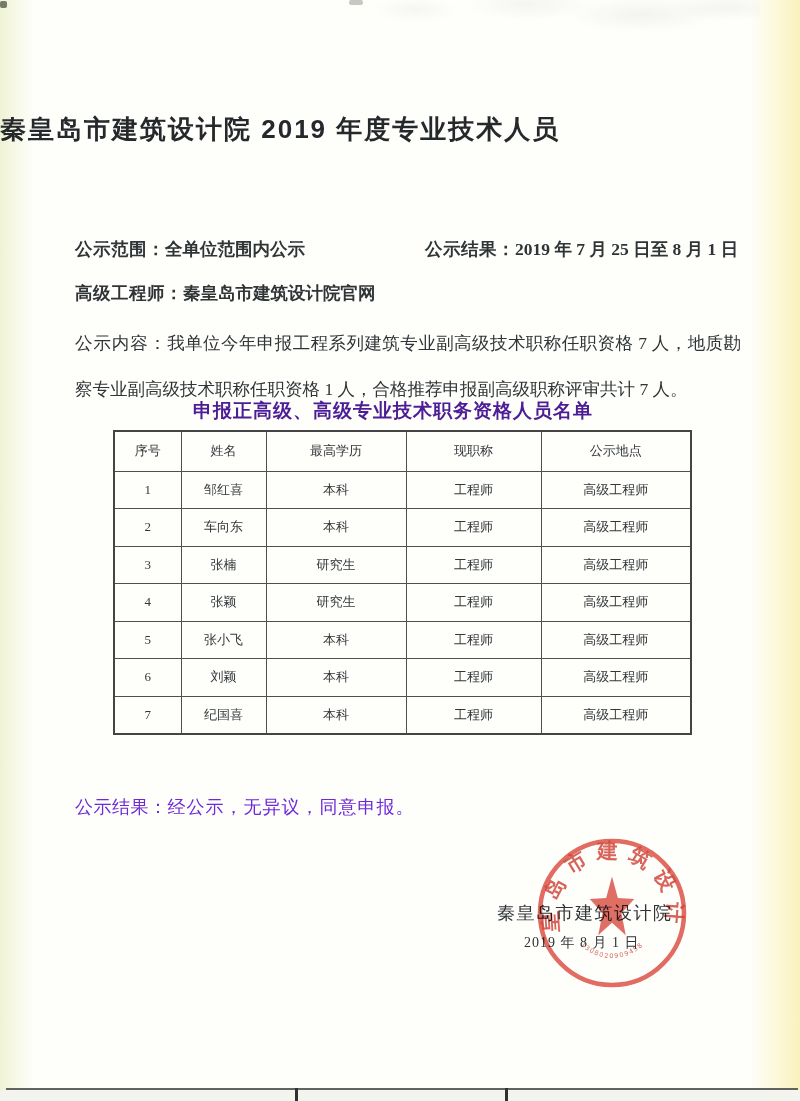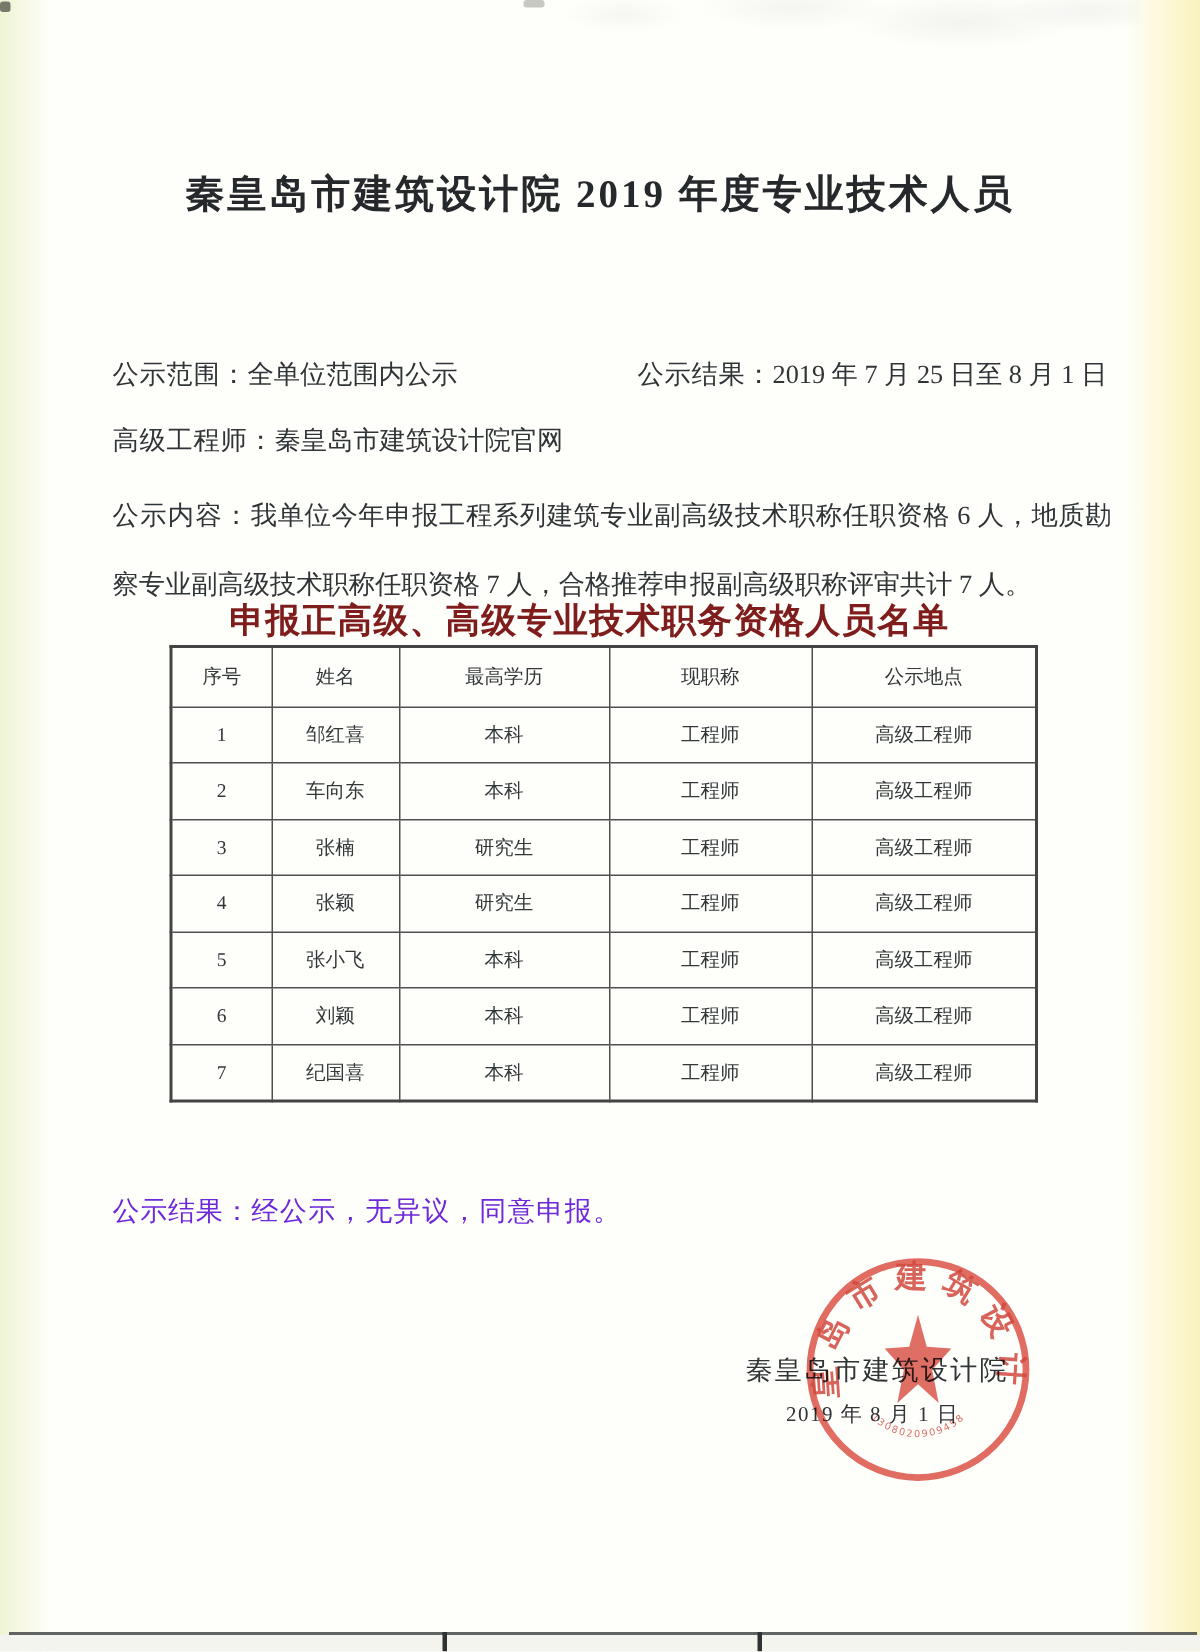--- a/index.html
+++ b/index.html
@@ -17,31 +17,31 @@
     background:linear-gradient(to left,#f9f2bd 0%,#fcf8d8 45%,rgba(255,255,255,0) 100%);}
   .top-noise{position:absolute;top:0;left:340;left:340px;right:40px;height:48px;opacity:.55;
     background:
       radial-gradient(60px 18px at 18% 20%, rgba(170,175,165,.18), rgba(170,175,165,0) 70%),
       radial-gradient(90px 22px at 45% 10%, rgba(165,170,160,.20), rgba(165,170,160,0) 70%),
       radial-gradient(110px 26px at 72% 30%, rgba(160,165,158,.22), rgba(160,165,158,0) 70%),
       radial-gradient(80px 20px at 92% 15%, rgba(160,165,158,.20), rgba(160,165,158,0) 70%);}
   .corner-dot{position:absolute;left:0;top:1px;width:7px;height:7px;background:#565b4e;border-radius:2px;opacity:.8;}
   .top-dash{position:absolute;left:349px;top:0;width:14px;height:5px;background:rgba(115,120,108,.4);border-radius:2px;}
 
-  .title-block{position:absolute;left:0;right:0;top:104px;text-align:center;
-    font-family:Liberation Serif, serif;font-weight:700;
+  .title-block{position:absolute;left:0;right:0;top:104px;
+    font-family:Liberation Sans, sans-serif;font-weight:700;
     font-size:26px;line-height:51px;color:#26292c;letter-spacing:2px;}
 
-  .info-line{position:absolute;font-size:17.5px;white-space:nowrap;color:#2f3437;}
+  .info-line{position:absolute;font-size:17.5px;white-space:nowrap;color:#2f3437;font-weight:bold;}
   .lab{letter-spacing:.5px;}
   .content-para{position:absolute;left:75px;top:320px;width:666px;
     font-size:17.5px;line-height:46px;text-align:justify;color:#2f3437;}
 
   .table-title{position:absolute;left:0;right:14px;top:398px;text-align:center;
-    font-size:23px;font-weight:700;letter-spacing:1px;color:#7f1d1d;font-family:Liberation Mono, monospace;}
+    font-size:19px;font-weight:700;letter-spacing:1px;color:#4c1d95;font-family:Liberation Mono, monospace;}
 
   table.roster{position:absolute;left:113px;top:430px;width:577px;
     border-collapse:collapse;table-layout:fixed;
     font-size:13px;color:#32373a;}
   table.roster th,table.roster td{
     border:1.5px solid #4f4f4f;text-align:center;vertical-align:middle;
     font-weight:normal;padding:0;}
   table.roster{border:2px solid #444;}
   table.roster thead tr{height:40px;}
   table.roster tbody tr{height:37.5px;}
@@ -79,21 +79,21 @@
   <span class="lab">公示范围：</span><span>全单位范围内公示</span>
 </div>
 <div class="info-line" style="left:425px;top:237px;">
   <span class="lab">公示结果：</span><span>2019 年 7 月 25 日至 8 月 1 日</span>
 </div>
 <div class="info-line" style="left:75px;top:281px;">
   <span class="lab">高级工程师：</span><span>秦皇岛市建筑设计院官网</span>
 </div>
 
 <div class="content-para">
-  <span class="lab">公示内容：</span><span>我单位今年申报工程系列建筑专业副高级技术职称任职资格 6 人，地质勘察专业副高级技术职称任职资格 7 人，合格推荐申报副高级职称评审共计 7 人。</span>
+  <span class="lab">公示内容：</span><span>我单位今年申报工程系列建筑专业副高级技术职称任职资格 7 人，地质勘察专业副高级技术职称任职资格 1 人，合格推荐申报副高级职称评审共计 7 人。</span>
 </div>
 
 <div class="table-title">申报正高级、高级专业技术职务资格人员名单</div>
 
 <table class="roster">
   <colgroup>
     <col class="c1">
       <col class="c2">
       <col class="c3">
       <col class="c4">

